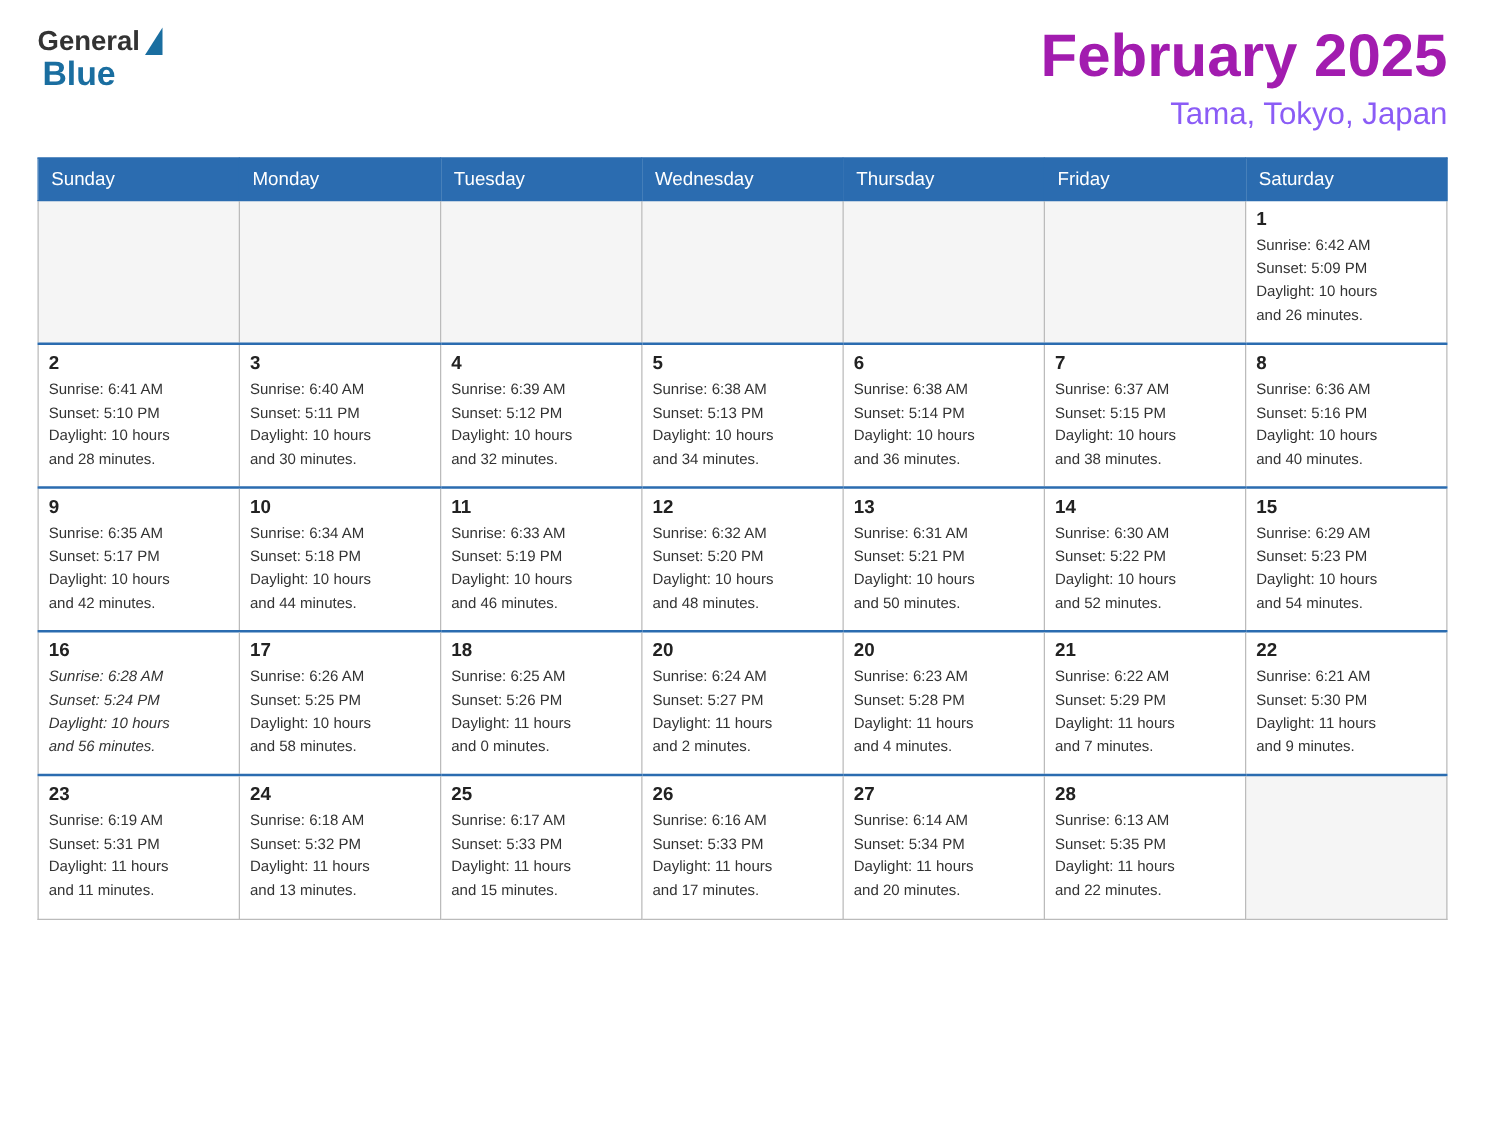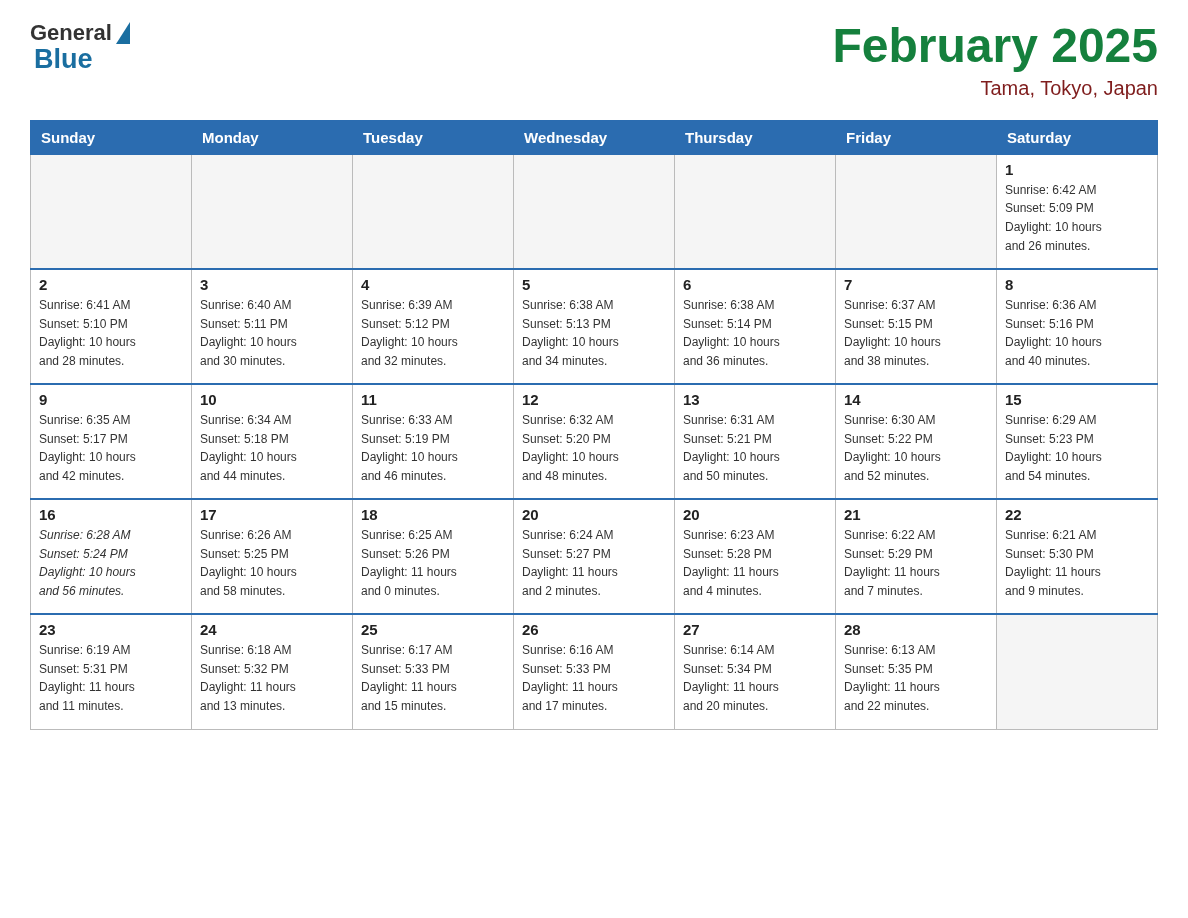--- a/index.html
+++ b/index.html
@@ -44,40 +44,40 @@
       color: #1a6ea0;
       margin-top: -2px;
       padding-left: 4px;
     }
     .title-block {
       text-align: right;
     }
     .calendar-title {
       font-size: 48px;
       font-weight: bold;
-      color: #15803d;
+      color: #a21caf;
       line-height: 1.1;
     }
     .calendar-subtitle {
-      font-size: 20px;
-      color: #7f1d1d;
+      font-size: 25px;
+      color: #8b5cf6;
       margin-top: 4px;
     }
     .calendar-table {
       width: 100%;
       border-collapse: collapse;
       table-layout: fixed;
     }
     .calendar-table th {
       background-color: #2b6cb0;
       color: #fff;
       text-align: left;
       padding: 8px 10px;
       font-size: 15px;
-      font-weight: bold;
+      font-weight: normal;
       border: 1px solid #2b6cb0;
     }
     .calendar-table td {
       vertical-align: top;
       border: 1px solid #bbb;
       padding: 6px 8px;
       height: 115px;
       font-size: 12.5px;
       color: #333;
       background: #fff;

